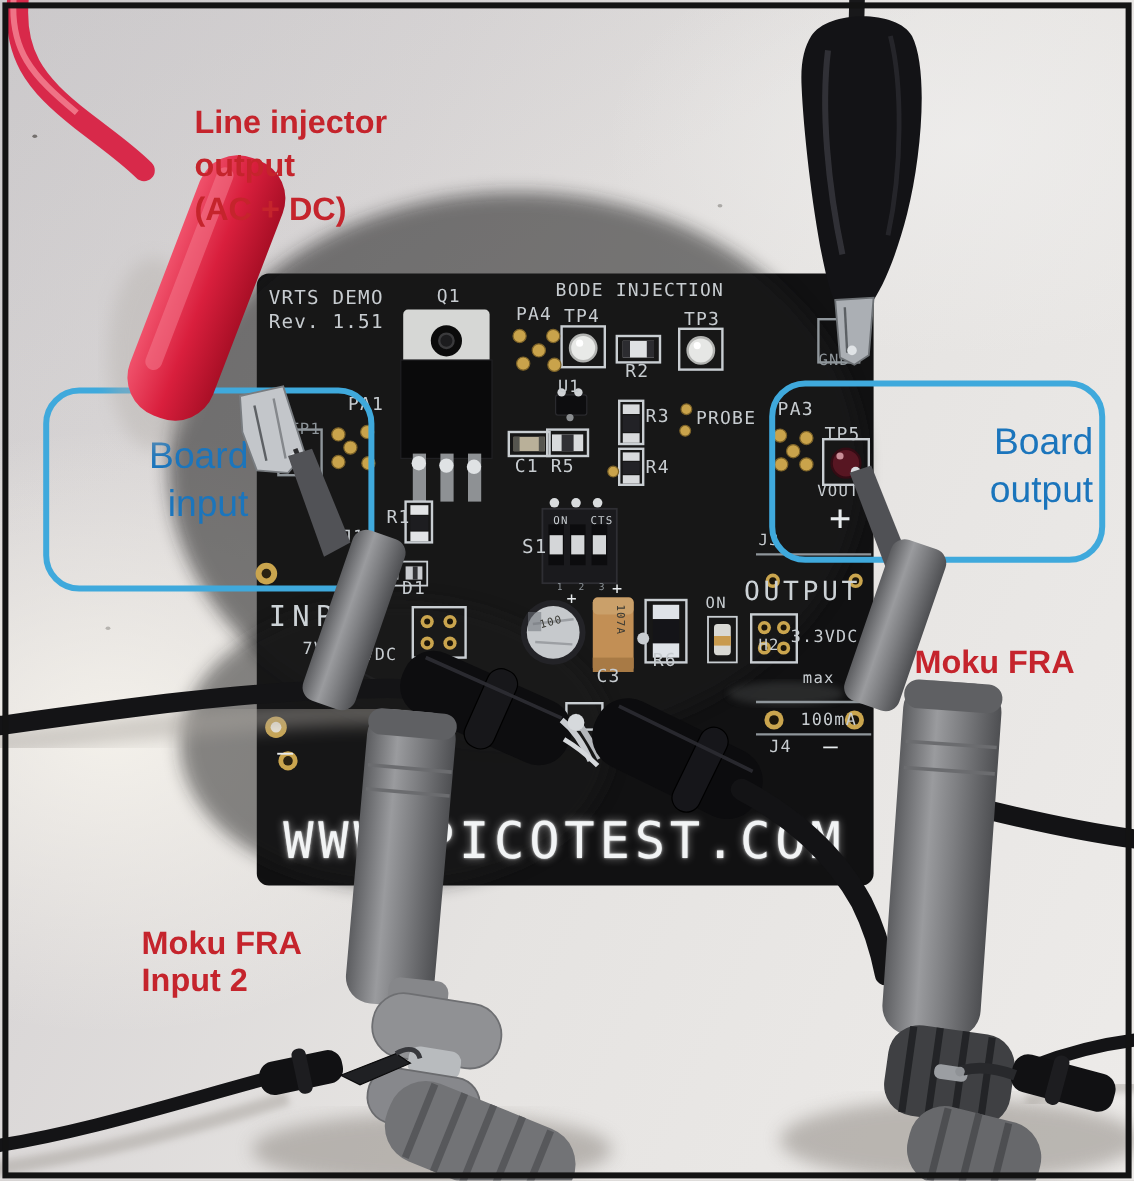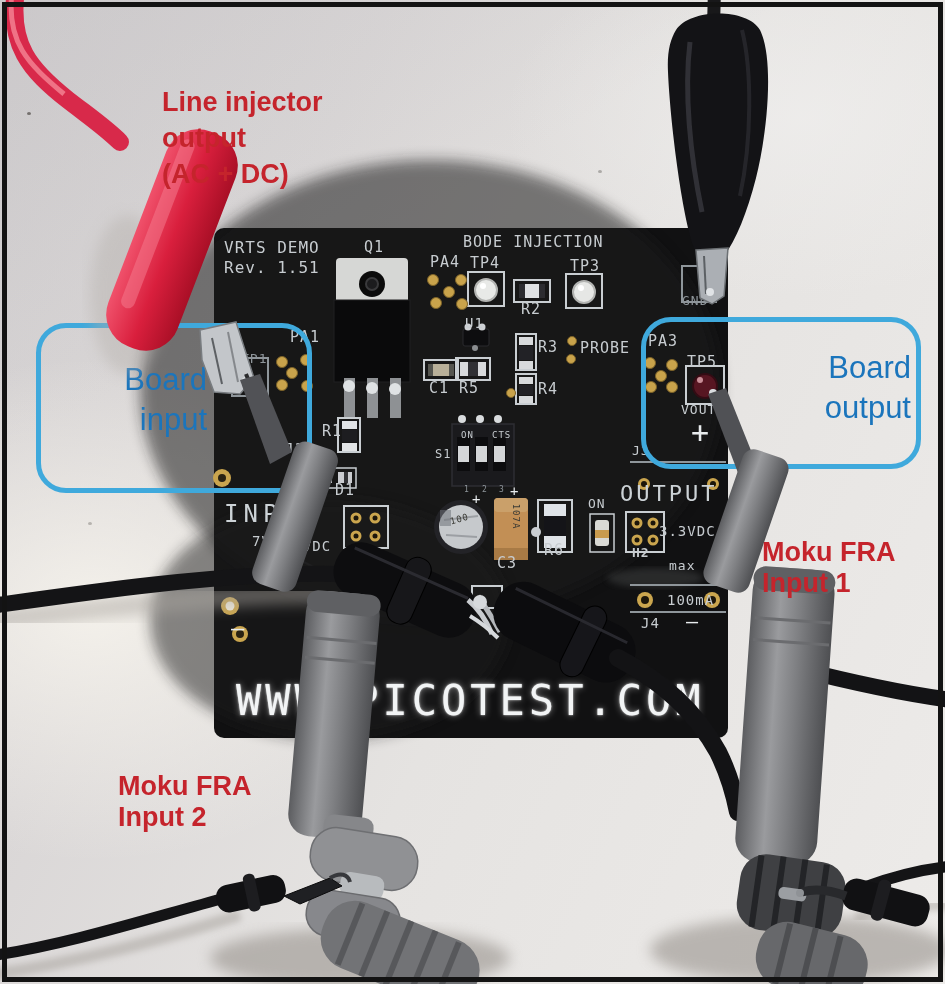--- a/index.html
+++ b/index.html
@@ -283,40 +283,40 @@
       <span class="silk" style="left: 648px; top: 334px; font-size: 15px;">PA3</span>
       <span class="silk" style="left: 687px; top: 355px; font-size: 15px;">TP5</span>
       <span class="silk" style="left: 681px; top: 403px; font-size: 13px;">VOUT</span>
       <span class="silk bright" style="left: 691px; top: 418px; font-size: 30px;">+</span>
       <span class="silk" style="left: 632px; top: 444px; font-size: 13px;">J3</span>
       <span class="silk" style="left: 290px; top: 330px; font-size: 15px;">PA1</span>
       <span class="silk dim" style="left: 241px; top: 352px; font-size: 13px;">TP1</span>
       <span class="silk" style="left: 285px; top: 441px; font-size: 14px;">J1</span>
       <span class="silk" style="left: 322px; top: 424px; font-size: 15px;">R1</span>
       <span class="silk" style="left: 335px; top: 483px; font-size: 15px;">D1</span>
-      <span class="silk" style="left: 435px; top: 448px; font-size: 12px;">S1</span>
+      <span class="silk" style="left: 435px; top: 448px; font-size: 16px;">S1</span>
       <span class="silk" style="left: 461px; top: 431px; font-size: 9px;">ON</span>
       <span class="silk" style="left: 492px; top: 431px; font-size: 9px;">CTS</span>
       <span class="silk dim" style="left: 464px; top: 486px; font-size: 8px;">1</span>
       <span class="silk dim" style="left: 482px; top: 486px; font-size: 8px;">2</span>
       <span class="silk dim" style="left: 499px; top: 486px; font-size: 8px;">3</span>
       <span class="silk big" style="left: 224px; top: 502px; font-size: 24px; letter-spacing: 5px;">INPUT</span>
       <span class="silk" style="left: 224px; top: 534px; font-size: 14px; margin-left: 28px;">7VDC</span>
       <span class="silk" style="left: 284px; top: 539px; font-size: 14px;">30VDC</span>
       <span class="silk bright" style="left: 231px; top: 617px; font-size: 22px;">–</span>
       <span class="silk bright" style="left: 472px; top: 492px; font-size: 14px;">+</span>
       <span class="silk bright" style="left: 510px; top: 484px; font-size: 14px;">+</span>
       <span class="silk dark" style="left: 450px; top: 515px; font-size: 9px; transform: rotate(-15deg);">100</span>
       <span class="silk dark" style="left: 503px; top: 512px; font-size: 9px; transform: rotate(90deg);">107A</span>
       <span class="silk" style="left: 497px; top: 556px; font-size: 15px;">C3</span>
       <span class="silk" style="left: 544px; top: 543px; font-size: 15px;">R6</span>
       <span class="silk" style="left: 588px; top: 497px; font-size: 13px;">ON</span>
       <span class="silk big" style="left: 620px; top: 483px; font-size: 22px; letter-spacing: 3px;">OUTPUT</span>
       <span class="silk" style="left: 659px; top: 524px; font-size: 14px;">3.3VDC</span>
-      <span class="silk" style="left: 632px; top: 546px; font-size: 13px; font-weight: bold;">H2</span>
+      <span class="silk" style="left: 632px; top: 532px; font-size: 13px;">H2</span>
       <span class="silk" style="left: 667px; top: 545px; font-size: 14px; margin-top: 48px;">100mA</span>
       <span class="silk" style="left: 669px; top: 559px; font-size: 13px;">max</span>
       <span class="silk" style="left: 641px; top: 616px; font-size: 14px;">J4</span>
       <span class="silk bright" style="left: 686px; top: 611px; font-size: 20px;">–</span>
       <span class="silk glow" style="left: 236px; top: 680px; font-size: 42px; letter-spacing: 4px;">WWW.PICOTEST.COM</span>
     </div>
 
   <div id="blue-annot">
     <div class="blue-box" style="left: 36px; top: 323px; width: 266px; height: 160px; border-color: rgb(63, 169, 220);">
       <div class="blue-note" style="left: 6px; top: 32px; width: 160px; color: rgb(27, 117, 188);">
@@ -493,21 +493,20 @@
   </svg>
 
   <div id="red-annot">
     <div class="red-note" style="left: 162px; top: 84px; width: 225px; line-height: 36px; color: rgb(197, 36, 44);">
       <div>Line injector</div>
       <div>output</div>
       <div>(AC + DC)</div>
     </div>
     <div class="red-note" style="left: 762px; top: 537px; width: 170px; line-height: 31px; color: rgb(197, 36, 44);">
       <div>Moku FRA</div>
-      <div>Input 1</div>
     </div>
     <div class="red-note" style="left: 118px; top: 771px; width: 175px; line-height: 31px; color: rgb(197, 36, 44);">
       <div>Moku FRA</div>
       <div>Input 2</div>
     </div>
   </div>
 
   <div id="frame"></div>
 </div>
 

